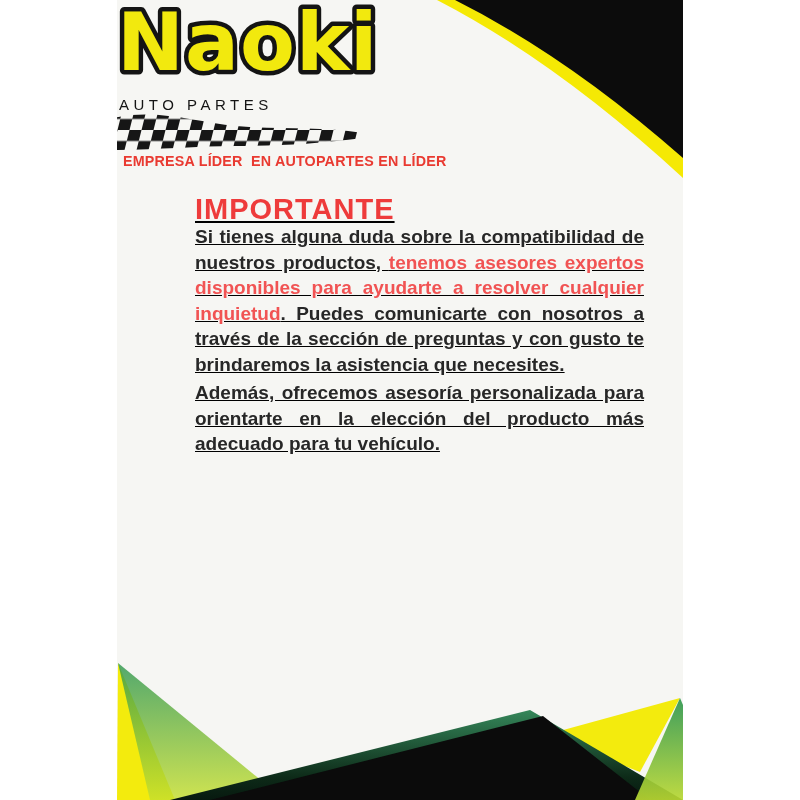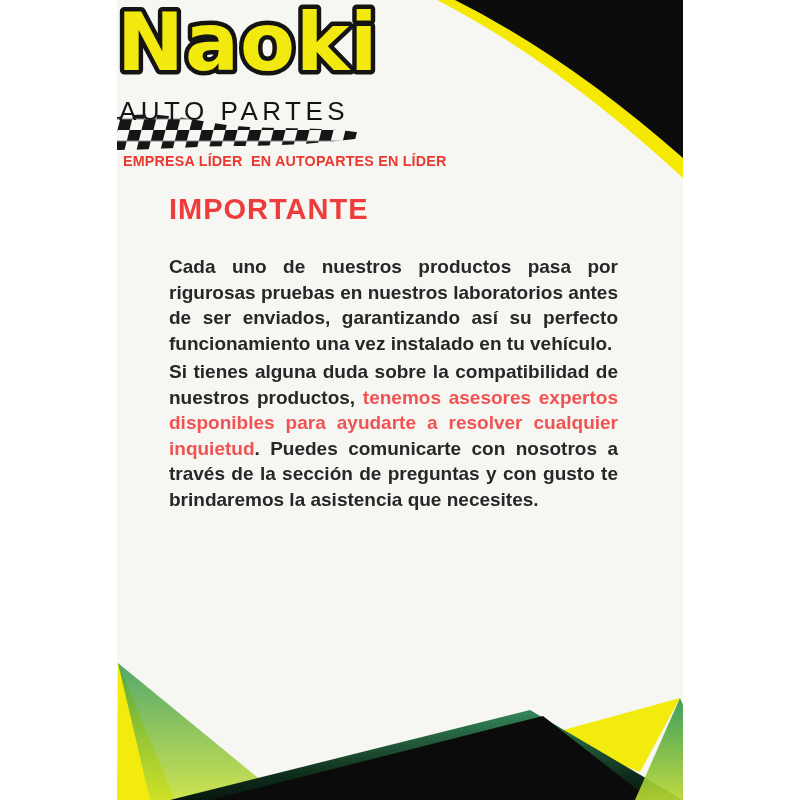--- a/index.html
+++ b/index.html
@@ -9,31 +9,31 @@
   }
   .flyer{
     position:absolute;left:117px;top:0;width:566px;height:800px;
     background:#f6f6f3;overflow:hidden;
   }
   .deco-svg{position:absolute;left:0;top:0;width:566px;height:800px;z-index:0;}
   .logo-block{position:absolute;left:0;top:0;z-index:2;}
   .logo-svg{position:absolute;left:-2px;top:-4px;}
   .autopartes{
     position:absolute;left:2px;top:93px;width:300px;
-    font-size:26px;font-weight:500;letter-spacing:4.5px;color:#141414;
+    font-size:15px;font-weight:500;letter-spacing:4.5px;color:#141414;
     white-space:pre;
   }
   .flag-svg{position:absolute;left:-6px;top:108px;}
   .tagline{
     position:absolute;left:6px;top:153px;width:460px;
     font-size:14.3px;font-weight:800;color:#e93a31;letter-spacing:0.2px;
     white-space:pre;
   }
   .text-block{
-    position:absolute;left:52px;top:195px;width:449px;z-index:1;
+    position:absolute;left:78px;top:195px;width:449px;z-index:1;text-decoration:underline;
   }
   .heading{
     margin:0;font-size:29px;line-height:1;font-weight:800;
     color:#ee3b3b;letter-spacing:1px;
   }
   .text-block p{
     margin:0;font-size:19px;line-height:25.5px;font-weight:700;
     color:#272727;text-align:justify;
   }
   .text-block p.first{margin-top:30px;}
@@ -93,23 +93,23 @@
       <path d="M2 10 C 45 0, 85 14, 125 18 C 165 22, 205 18, 252 25
                L 252 30 C 205 36, 165 38, 125 38 C 85 38, 45 42, 2 42 Z" fill="url(#chk)"></path>
     </svg>
 
     <div class="tagline">EMPRESA LÍDER  EN AUTOPARTES EN LÍDER</div>
   </div>
 
   <div class="text-block">
     <h1 class="heading">IMPORTANTE</h1>
 
-    <p class="first">
-      <span>Cada uno de nuestros productos pasa por rigurosas pruebas en nuestros laboratorios antes de ser enviados, garantizando así su perfecto funcionamiento una vez instalado en tu vehículo.</span>
-    </p>
 
     <p>
       <span>Si tienes alguna duda sobre la compatibilidad de nuestros productos, </span><span class="hl">tenemos asesores expertos disponibles para ayudarte a resolver cualquier inquietud</span><span>. Puedes comunicarte con nosotros a través de la sección de preguntas y con gusto te brindaremos la asistencia que necesites.</span>
     </p>
 
+    <p>
+      <span>Además, ofrecemos asesoría personalizada para orientarte en la elección del producto más adecuado para tu vehículo.</span>
+    </p>
   </div>
 
 </div>
 
 </body></html>

